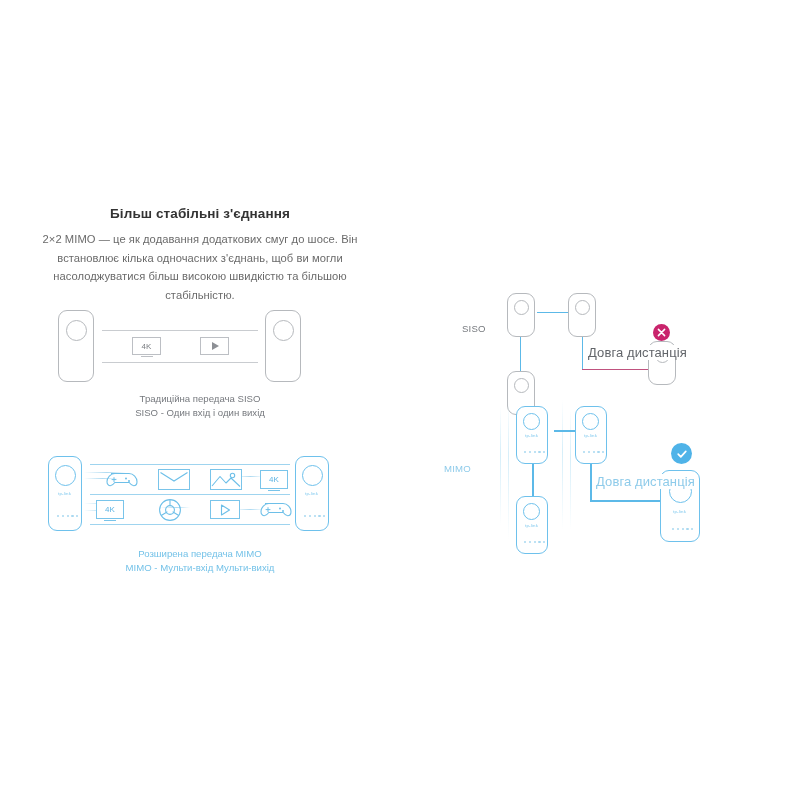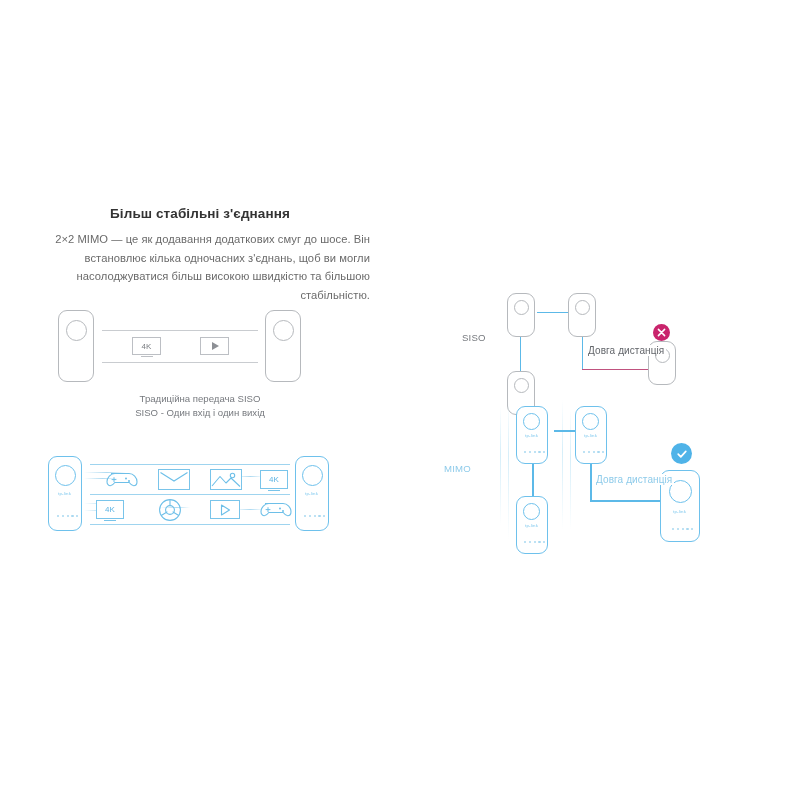--- a/index.html
+++ b/index.html
@@ -33,21 +33,21 @@
   .panel-title {
     text-align: center;
     font-size: 13.5px;
     font-weight: bold;
     color: #333333;
     letter-spacing: 0.1px;
     margin: 0 0 7px 0;
     line-height: 18px;
   }
   .panel-desc {
-    text-align: right;
+    text-align: center;
     font-size: 11.2px;
     color: #6a6a6a;
     line-height: 18.5px;
     margin: 0 auto;
     width: 340px;
     letter-spacing: 0.05px;
   }
 
   
   .dev {
@@ -175,21 +175,21 @@
   .netlabel {
     position: absolute;
     font-size: 9.6px;
     color: #76797e;
     letter-spacing: .2px;
     white-space: nowrap;
   }
   .netlabel.b { color: #8ecbea; }
   .distlabel {
     position: absolute;
-    font-size: 10px;
+    font-size: 13px;
     color: #62656a;
     background: #ffffff;
     padding: 0 2px;
     white-space: nowrap;
     letter-spacing: .1px;
   }
   .distlabel.b { color: #8ecbea; }
   .badge {
     position: absolute;
     width: 17px; height: 17px;
@@ -332,29 +332,31 @@
       <span class="iconwrap" style="left:246px; top:49px; width:36px; height:21px;">
         <svg width="36" height="21" viewBox="0 0 36 21">
           <path d="M9 4.5 h18 c4.5 0 8 4 8 8.2 c0 2.6 -1.6 4 -3.4 4 c-2 0 -3.2 -1.6 -4.4 -3.2 h-14.4
                    c-1.2 1.6 -2.4 3.2 -4.4 3.2 c-1.8 0 -3.4 -1.4 -3.4 -4 c0 -4.2 3.5 -8.2 8 -8.2 z" fill="none" stroke="#6dbfe8" stroke-width="1.1"></path>
           <path d="M10 10.6 h4 M12 8.6 v4" stroke="#6dbfe8" stroke-width="1" stroke-linecap="round"></path>
           <circle cx="24" cy="9.4" r="1" fill="#6dbfe8"></circle>
           <circle cx="27" cy="12" r="1" fill="#6dbfe8"></circle>
         </svg>
       </span>
 
+      <div class="cap-b" style="top:97px;">Розширена передача MIMO</div>
+      <div class="cap-b" style="top:111px;">MIMO - Мульти-вхід Мульти-вихід</div>
     </div>
   </section>
 
   <section class="panel" id="panel-right">
 
 
     <div id="siso-net">
 
-      <span class="netlabel" style="left:62px; top:47px;">SISO</span>
+      <span class="netlabel" style="left:62px; top:38px;">SISO</span>
 
       <span class="wire" style="left:137px; top:27px; width:45px; height:1.3px;"></span>
       <span class="wire" style="left:120px; top:50px; width:1.3px; height:38px;"></span>
       <span class="wire" style="left:182px; top:50px; width:1.3px; height:35px;"></span>
       <span class="wire-pink" style="left:182px; top:84px; width:72px; height:1.3px;"></span>
       <span class="wire-pink" style="left:253px; top:60px; width:1.3px; height:25px;"></span>
 
       <div class="dev" style="left:107px; top:8px; width:28px; height:44px;">
         <span class="knob" style="left:6px; top:6px; width:15px; height:15px;"></span>
       </div>

